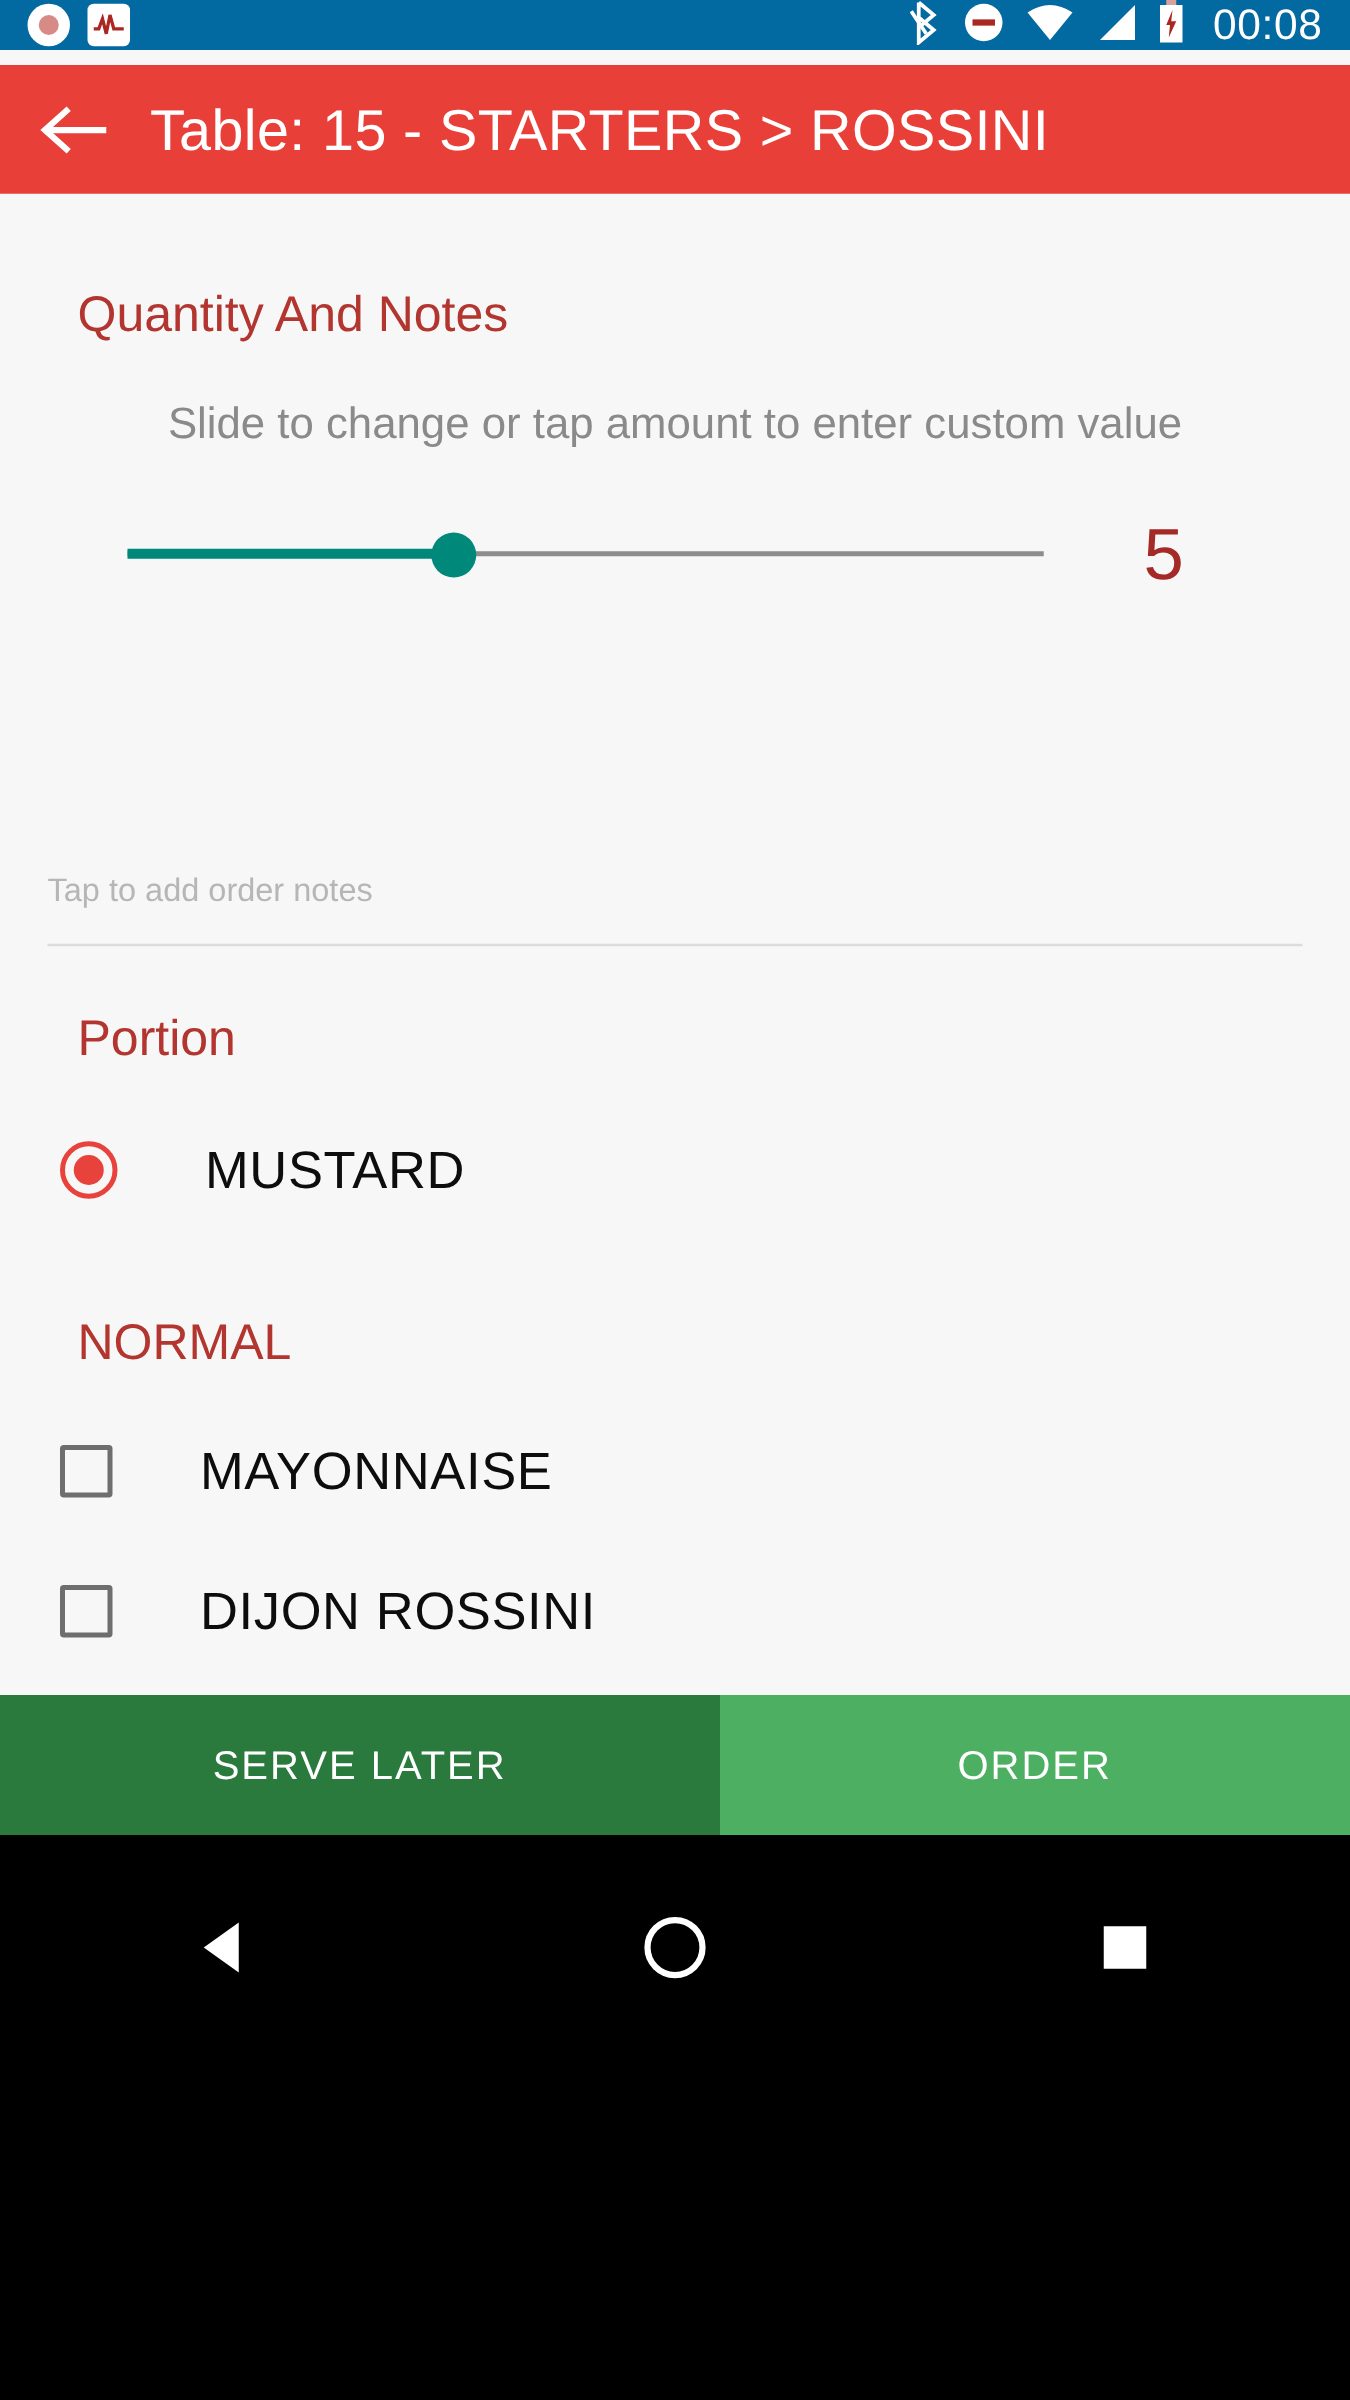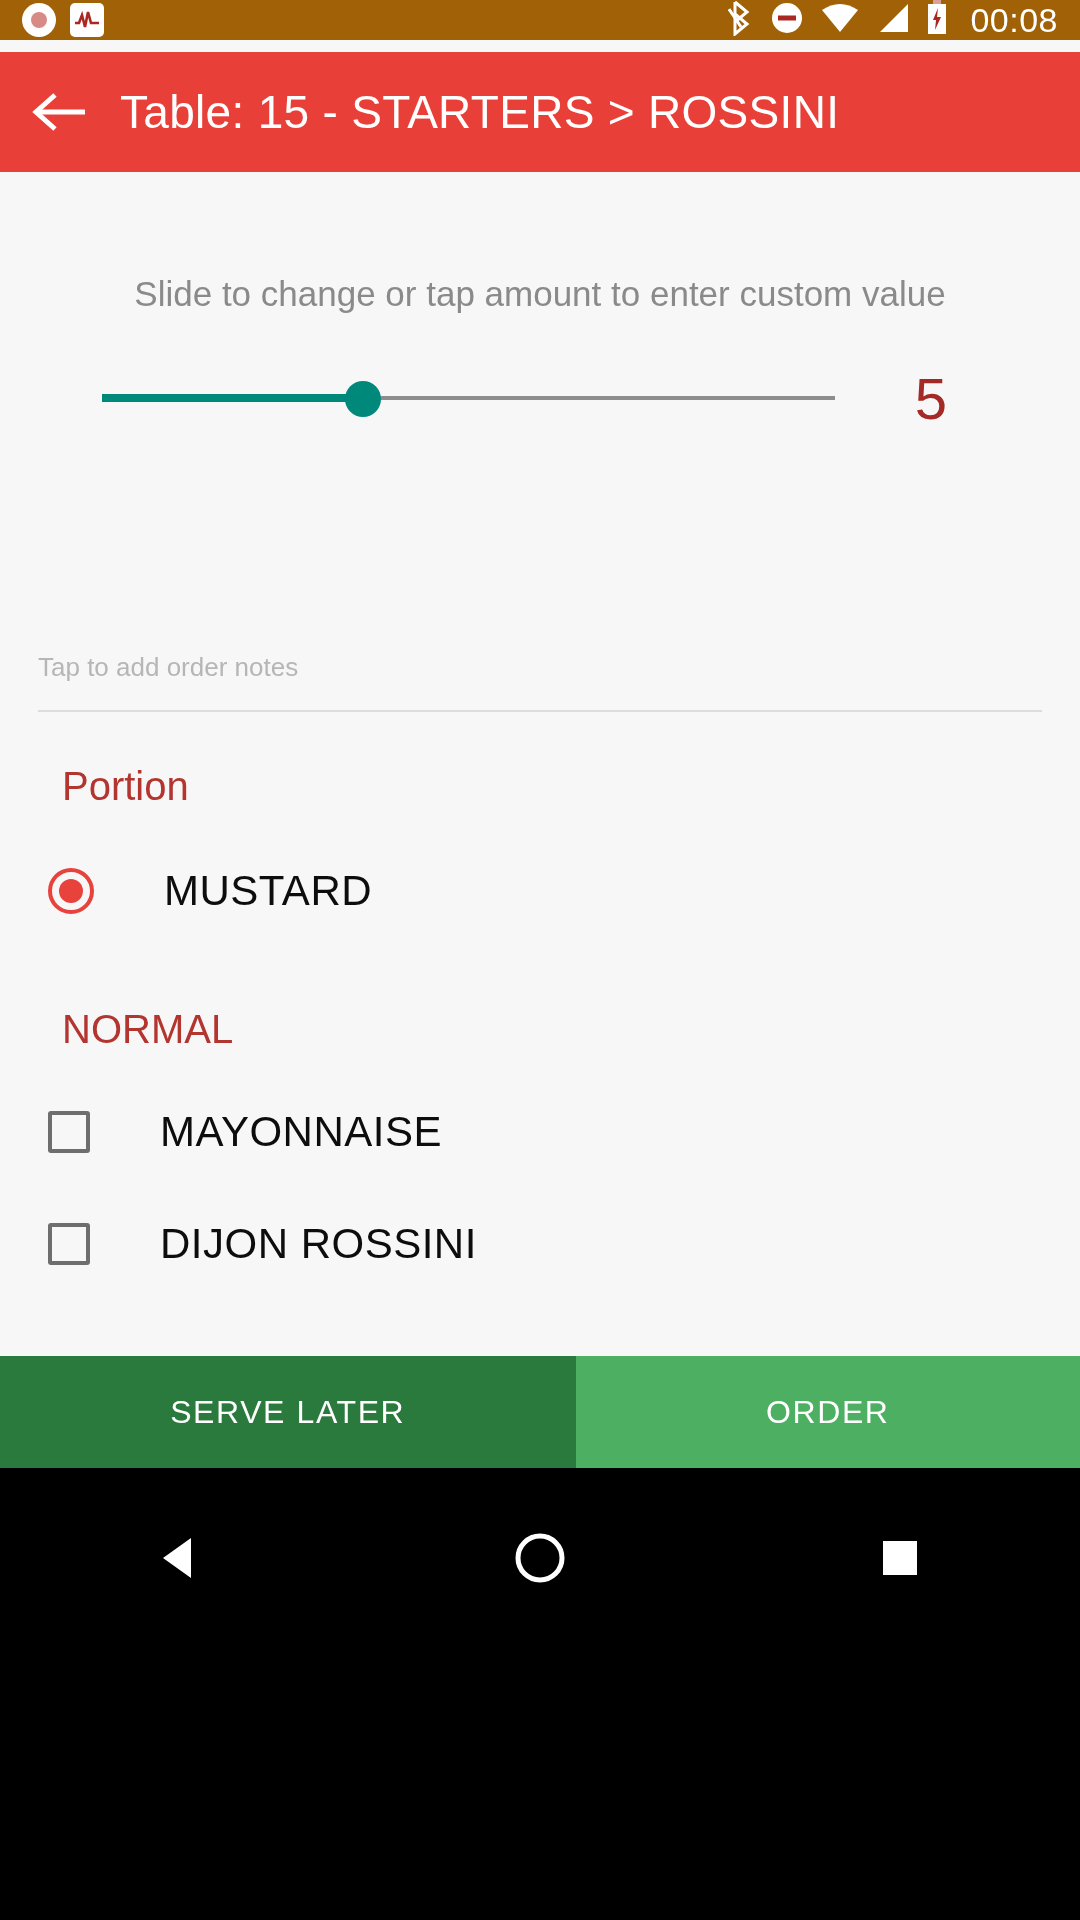--- a/index.html
+++ b/index.html
@@ -6,36 +6,36 @@
   html, body {
     width:1080px; height:1920px;
     font-family:"Liberation Sans", sans-serif;
     background:#f7f7f7; overflow:hidden;
   }
   #screen { position:relative; width:1080px; height:1920px; background:#f7f7f7; }
 
   
   .statusbar {
     position:absolute; top:0; left:0; width:1080px; height:40px;
-    background:#a16207; display:flex; align-items:center;
+    background:#0369a1; display:flex; align-items:center;
     padding:0 22px;
   }
   .sb-left { display:flex; align-items:center; gap:14px; }
   .sb-right { margin-left:auto; display:flex; align-items:center; gap:16px; }
   .sb-time { color:#ffffff; font-size:34px; letter-spacing:0.5px; margin-left:6px; }
 
   .rec-icon { width:34px; height:34px; border-radius:50%; background:#ffffff;
               display:flex; align-items:center; justify-content:center; }
   .rec-icon i { width:16px; height:16px; border-radius:50%; background:#d88a86; display:block; }
   .pulse-icon { width:34px; height:34px; border-radius:5px; background:#ffffff;
                 display:flex; align-items:center; justify-content:center; }
 
   
   .appbar {
-    position:absolute; top:52px; left:0; width:1080px; height:120px;
+    position:absolute; top:52px; left:0; width:1080px; height:103px;
     background:#e84038; display:flex; align-items:center;
   }
   .appbar-shadow {
     position:absolute; top:172px; left:0; width:1080px; height:26px;
     background:linear-gradient(to bottom, rgba(0,0,0,0.26), rgba(0,0,0,0.0));
     pointer-events:none;
   }
   .back-btn { width:120px; height:120px; display:flex; align-items:center; justify-content:center; }
   .appbar-title {
     color:#ffffff; font-size:46px; font-weight:400; letter-spacing:0.3px;
@@ -192,20 +192,21 @@
         <polyline points="24,5 5,22 24,39" fill="none" stroke="#ffffff" stroke-width="5"></polyline>
       </svg>
     </div>
     <div class="appbar-title">Table: 15 - STARTERS &gt; ROSSINI</div>
   </div>
   <div class="appbar-shadow"></div>
 
   <div class="content">
 
     <div class="sec-qty">
+      <div class="section-head">Quantity And Notes</div>
 
       <div class="hint">Slide to change or tap amount to enter custom value</div>
 
       <div class="slider-row">
         <div class="track-wrap">
           <div class="track-bg"></div>
           <div class="track-fill"></div>
           <div class="thumb"></div>
         </div>
         <div class="qty-value">5</div>

